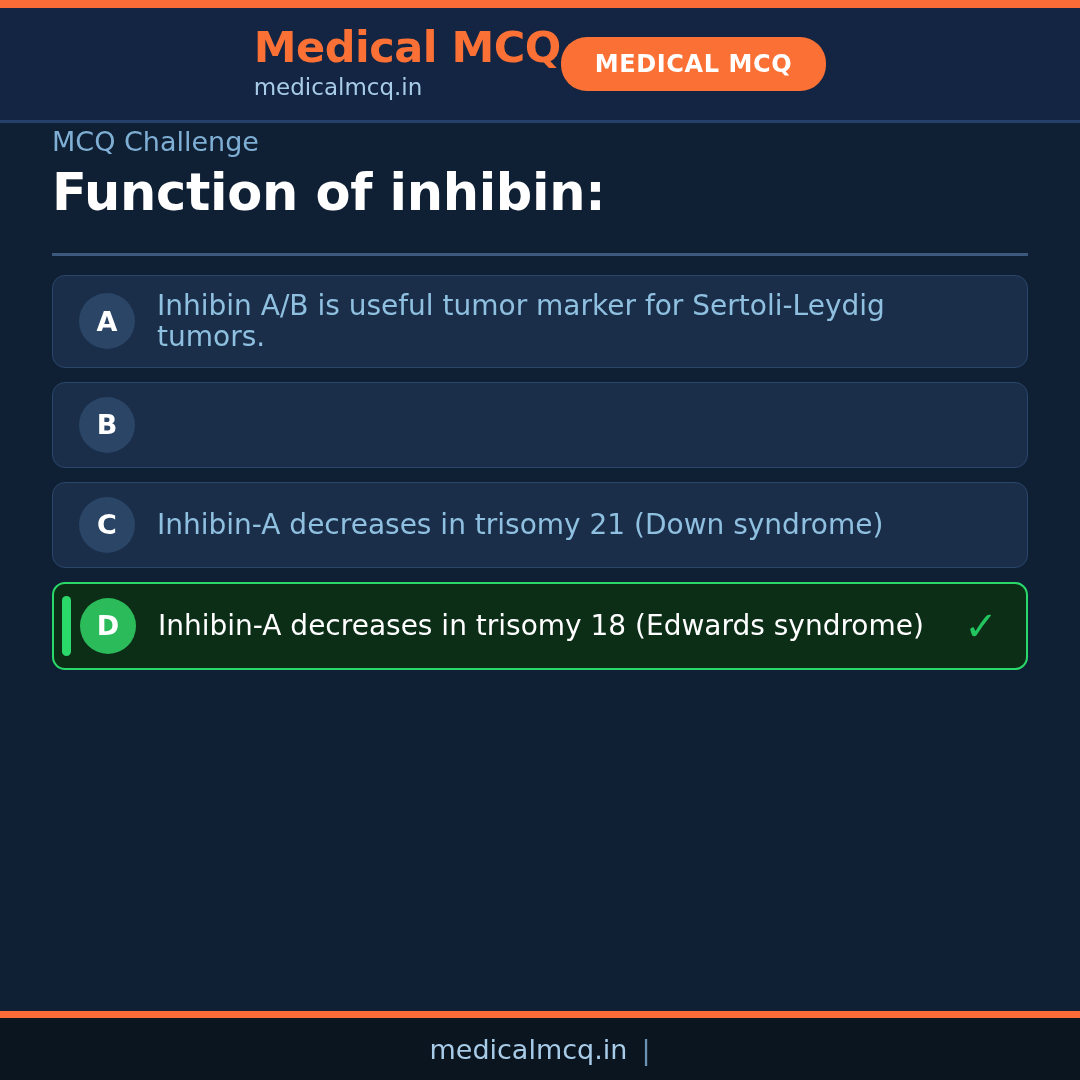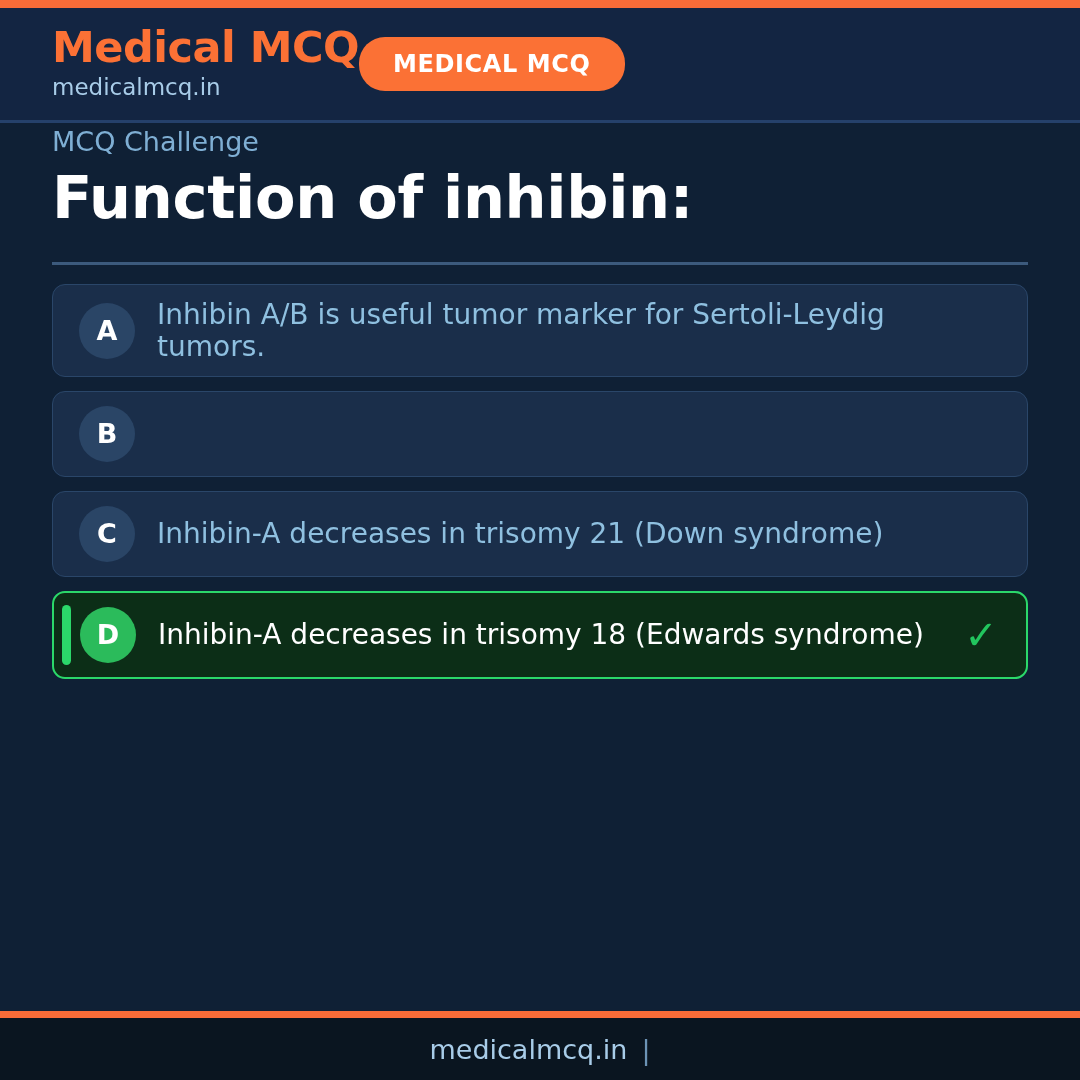--- a/index.html
+++ b/index.html
@@ -28,21 +28,21 @@
   
   .header {
     position:absolute;
     top:8px; left:0;
     width:1080px;
     height:115px;
     background:#132542;
     border-bottom:3px solid #25416B;
     display:flex;
     align-items:center;
-    justify-content:flex-start;
+    justify-content:center;
     padding:1px 52px;
   }
 
   .brand-block { display:flex; flex-direction:column; justify-content:center; }
 
   .brand-title {
     font-size:43px;
     font-weight:bold;
     color:#FB7135;
     line-height:1.05;
@@ -80,21 +80,21 @@
   }
 
   .kicker {
     font-size:27px;
     color:#7FAFD4;
     line-height:1.2;
     margin-bottom:6px;
   }
 
   .question {
-    font-size:59px;
+    font-size:51px;
     font-weight:bold;
     color:#FFFFFF;
     line-height:1.15;
     letter-spacing:-0.3px;
   }
 
   .divider {
     height:3px;
     background:#3C5A7D;
     margin-top:30px;

